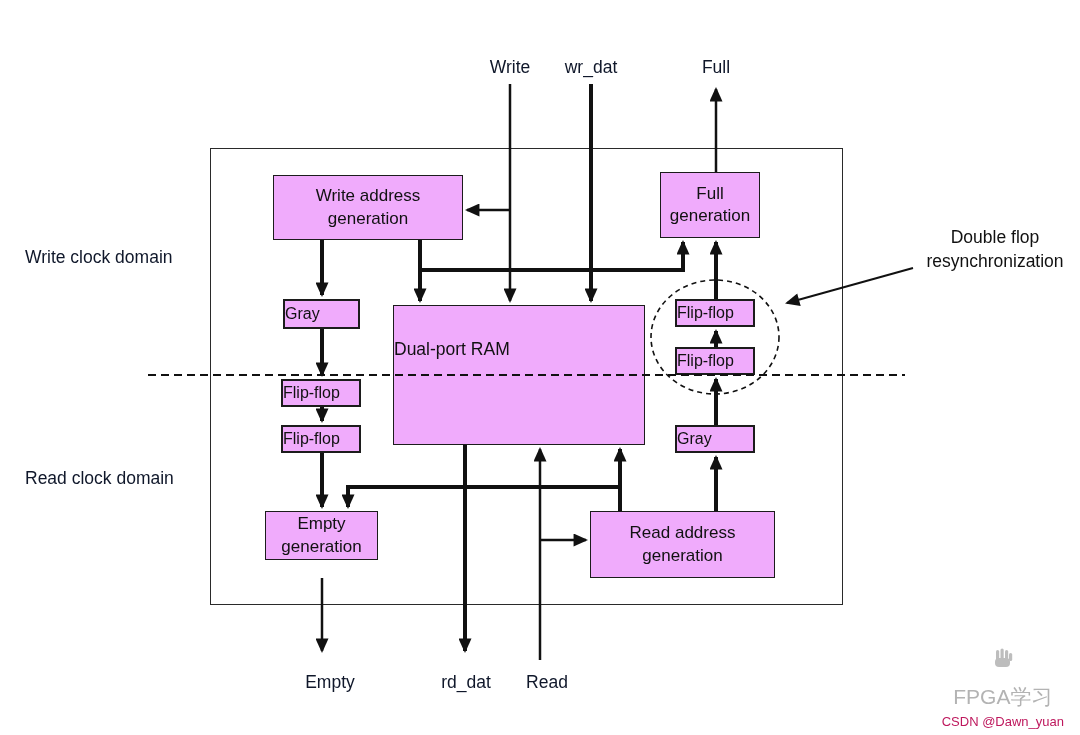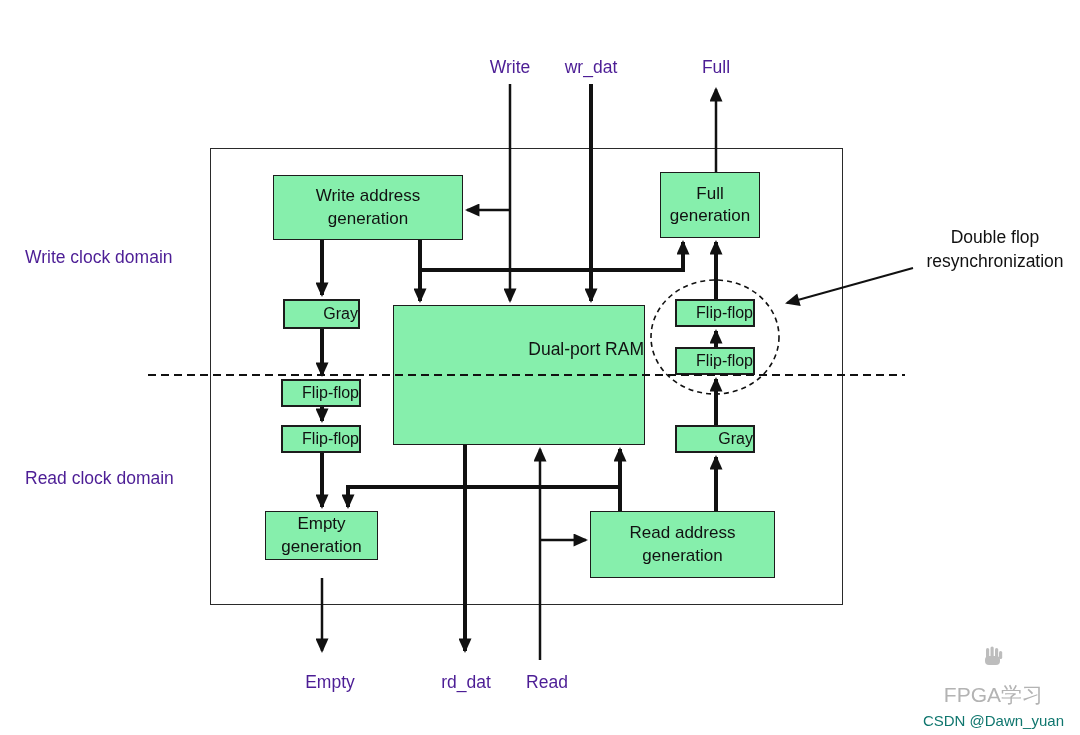--- a/index.html
+++ b/index.html
@@ -5,49 +5,49 @@
   * { margin:0; padding:0; box-sizing:border-box; }
   html,body { background:#ffffff; }
   body {
     width:1080px; height:735px;
     font-family:"Liberation Sans","DejaVu Sans",sans-serif;
     color:#111;
   }
   .stage { position:relative; width:1080px; height:735px; background:#fff; overflow:hidden; }
 
   .block {
-    position:absolute; background:#86efac;
+    position:absolute; background:#f0abfc;
     border:1.6px solid #1c1c1c;
-    display:flex; align-items:center; justify-content:flex-end;
+    display:flex; align-items:center; justify-content:flex-start;
     text-align:center; font-size:17px; line-height:1.3;
   }
   .block.small { font-size:16px; border-width:2.2px; }
   .block.ram { align-items:flex-start; padding-top:32px; font-size:17.5px; }
 
   .outer-box {
     position:absolute; left:210px; top:148px; width:633px; height:457px;
     border:1.6px solid #2a2a2a; background:transparent;
   }
 
   .label {
-    position:absolute; font-size:17.5px; white-space:nowrap; color:#4c1d95;
+    position:absolute; font-size:17.5px; white-space:nowrap; color:#0f172a;
   }
   .cx { transform:translateX(-50%); }
 
   .annotation {
     position:absolute; left:907px; top:226px; width:176px;
     text-align:center; font-size:17.5px; line-height:1.35; color:#111;
   }
 
   .wires { position:absolute; left:0; top:0; pointer-events:none; }
 
   .watermark { position:absolute; right:16px; bottom:6px; text-align:right; }
   .wm-row { display:flex; align-items:center; justify-content:flex-end; gap:7px;
             color:#b3b3b3; font-size:21px;flex-direction:column; }
-  .wm-credit { margin-top:3px; font-size:15px; color:#0f766e; }
+  .wm-credit { margin-top:3px; font-size:13px; color:#be185d; }
 </style>
 </head>
 <body>
 
 <div class="stage">
 
   <div class="outer-box"></div>
 
   <div class="block" style="left:273px;top:175px;width:190px;height:65px;padding:0 26px;">
     <span>Write address generation</span>

